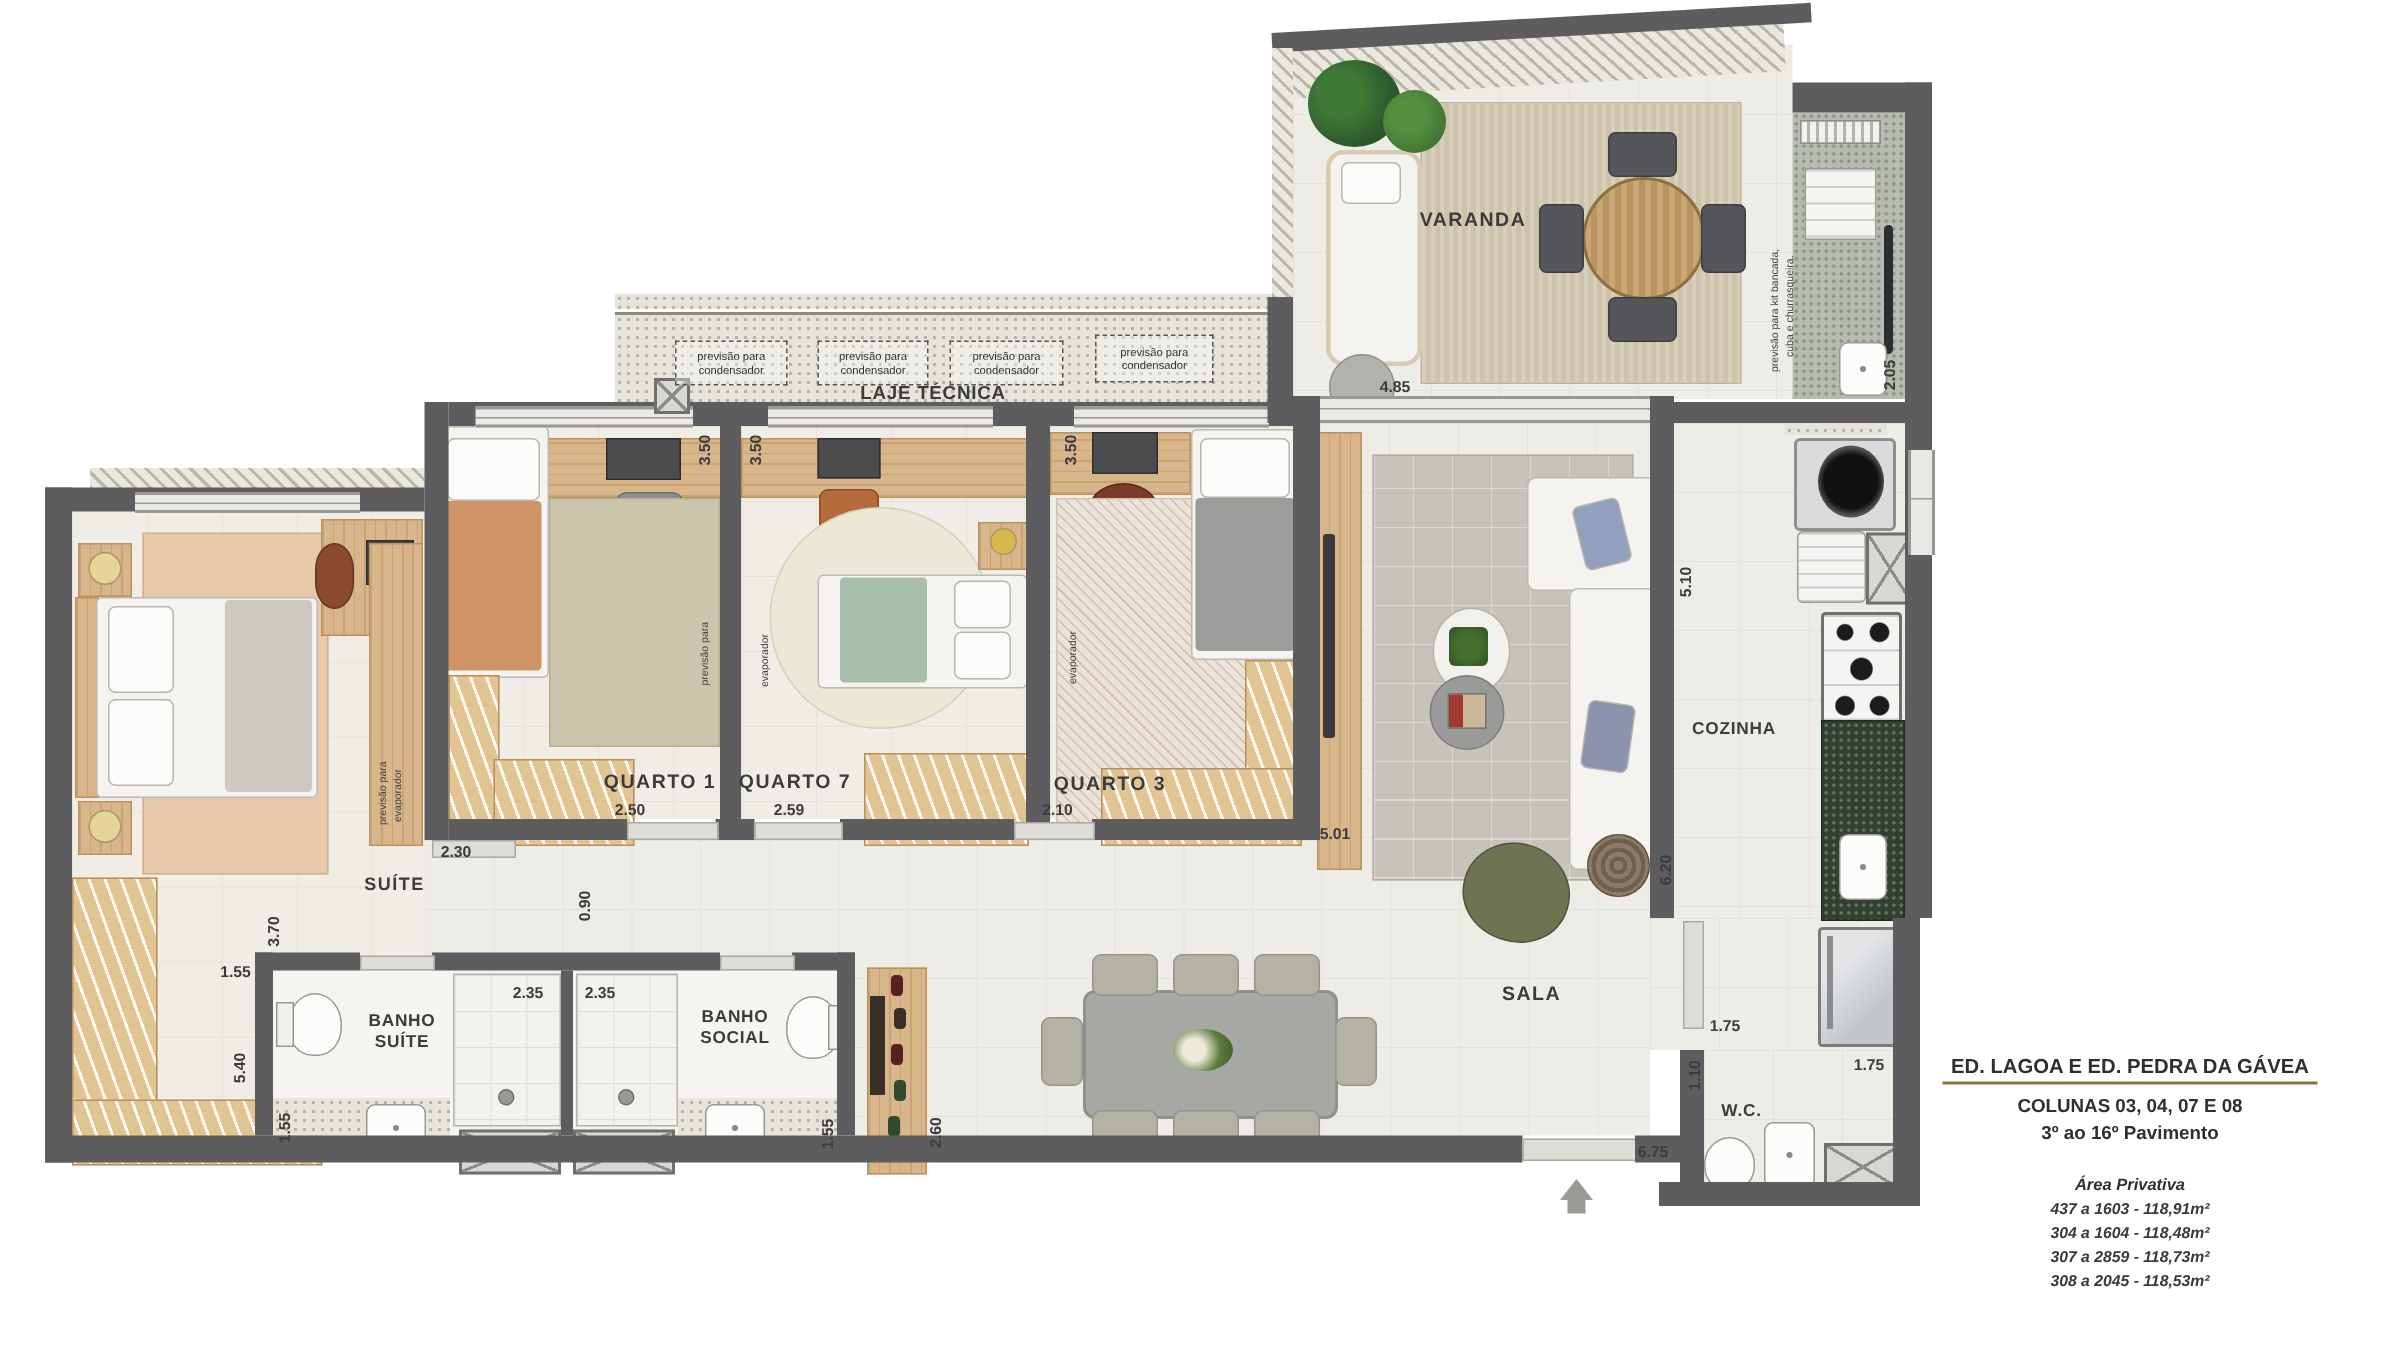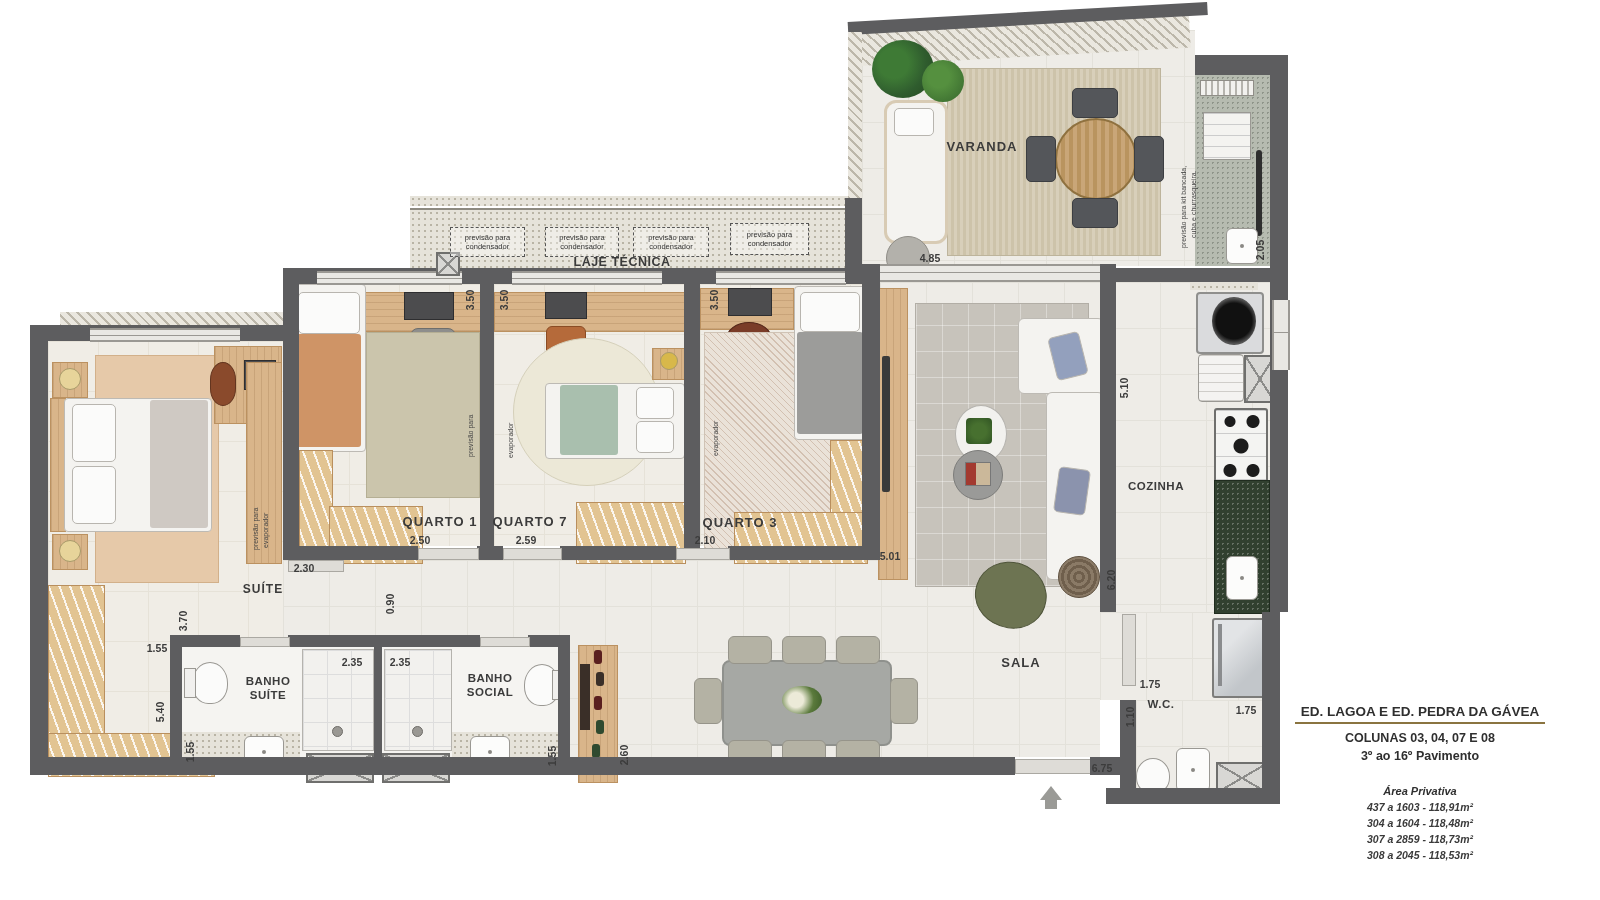--- a/index.html
+++ b/index.html
@@ -294,21 +294,21 @@
   <div class="room-label sm" style="left:268px;top:689px;line-height:1.2;">
     <div>BANHO</div>
     <div>SUÍTE</div>
   </div>
   <div class="room-label sm" style="left:490px;top:686px;line-height:1.2;">
     <div>BANHO</div>
     <div>SOCIAL</div>
   </div>
   <div class="room-label" style="left:1021px;top:662px;">SALA</div>
   <div class="room-label sm" style="left:1156px;top:486px;">COZINHA</div>
-  <div class="room-label sm" style="left:1161px;top:704px;">W.C.</div>
+  <div class="room-label sm" style="left:1161px;top:741px;">W.C.</div>
   <div class="room-label" style="left:622px;top:262px;font-size:12.5px;letter-spacing:.5px;">LAJE TÉCNICA</div>
 
   <div class="note v" style="left:467px;top:385px;height:72px;">previsão para</div>
   <div class="note v" style="left:507px;top:392px;height:66px;">evaporador</div>
   <div class="note v" style="left:712px;top:390px;height:66px;">evaporador</div>
   <div class="note v" style="left:252px;top:474px;height:76px;">previsão para</div>
   <div class="note v" style="left:262px;top:478px;height:70px;">evaporador</div>
   <div class="note v" style="left:1180px;top:116px;height:132px;">previsão para kit bancada,</div>
   <div class="note v" style="left:1190px;top:126px;height:112px;">cuba e churrasqueira.</div>
 

